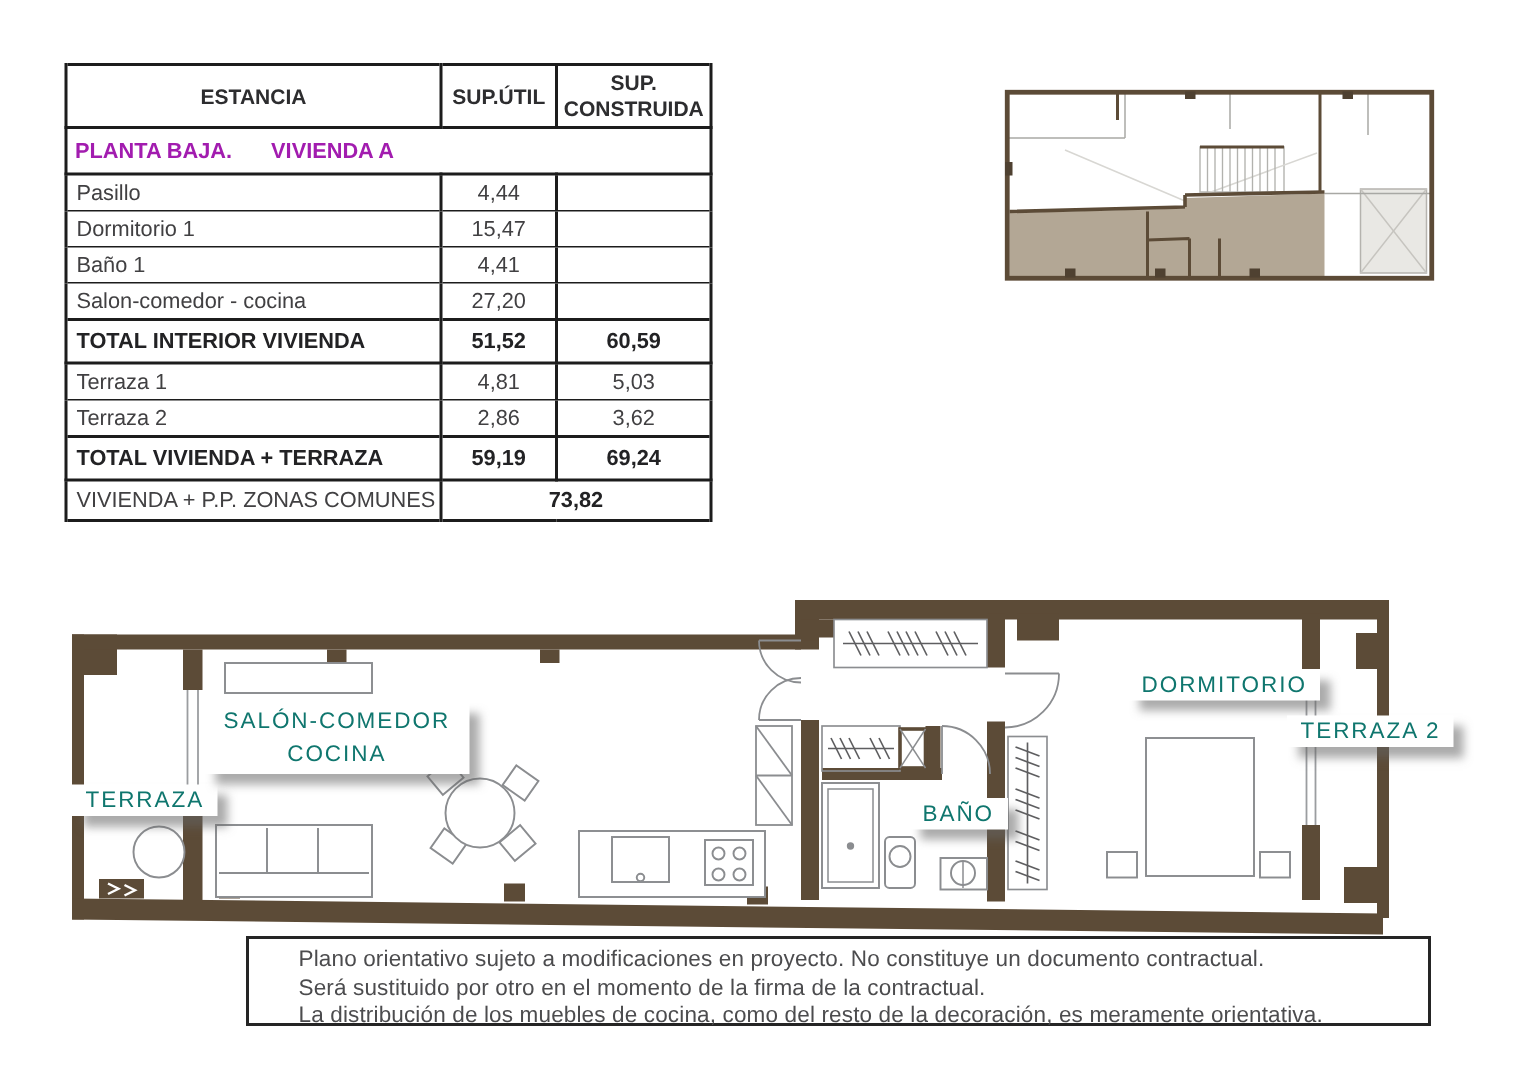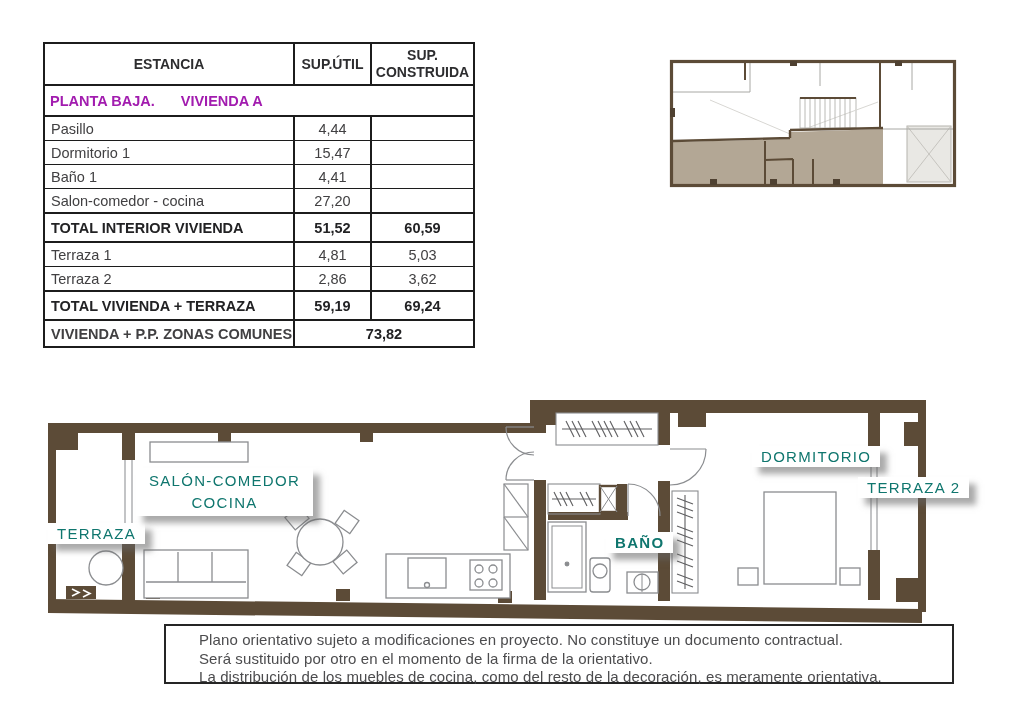--- a/index.html
+++ b/index.html
@@ -32,39 +32,39 @@
   tr.section td {
     height:29px; font-weight:bold; color:#a21caf;
     padding-left:5px; border-bottom-width:2px;
   }
   .section-gap { margin-left:26px; }
   tr.data td { height:23px; }
   td.name { padding-left:6px; text-align:left; }
   td.num  { text-align:center; }
   tr.total td { height:27px; font-weight:bold; color:#222224;
     border-top-width:2px; border-bottom-width:2px; }
-  tr.footrow td { height:25px;font-weight:bold; }
+  tr.footrow td { height:25px; }
   tr.footrow td.val { font-weight:bold; color:#222224; text-align:center; }
 
   
   .keyplan  { position:absolute; left:650px; top:40px;  width:330px; height:155px; }
   .mainplan { position:absolute; left:42px;  top:396px; width:890px; height:235px; }
   .keyplan svg, .mainplan svg { display:block; width:100%; height:100%; }
 
   
   .plan-label {
     position:absolute; background:#ffffff; color:#0f766e;
     font-size:15px; letter-spacing:1.3px; padding:2px 9px;
     box-shadow:7px 7px 6px rgba(100,100,100,0.55);
     white-space:nowrap; z-index:5;
   }
   .plan-label.two-line { text-align:center; line-height:1.45; padding:2px 13px; }
   .lbl-terraza    { left:48px;  top:523px; }
   .lbl-salon      { left:136px; top:468px; }
-  .lbl-bano       { left:606px; top:532px;font-weight:bold; }
+  .lbl-bano       { left:606px; top:532px; }
   .lbl-dormitorio { left:752px; top:446px; }
   .lbl-terraza2   { left:858px; top:477px; }
 
   
   .disclaimer {
     position:absolute; left:128px; top:624px; width:790px; height:60px;
     box-sizing:border-box; border:2px solid #252525;
     padding:5px 10px 0 33px;
     font-size:15px; line-height:18.5px; color:#4c4c4e; letter-spacing:0.1px;margin-left:36px;
   }
@@ -371,15 +371,15 @@
 <div class="plan-label two-line lbl-salon">
   <div>SALÓN-COMEDOR</div>
   <div>COCINA</div>
 </div>
 <div class="plan-label lbl-bano">BAÑO</div>
 <div class="plan-label lbl-dormitorio">DORMITORIO</div>
 <div class="plan-label lbl-terraza2">TERRAZA 2</div>
 
 <div class="disclaimer">
   <div>Plano orientativo sujeto a modificaciones en proyecto. No constituye un documento contractual.</div>
-  <div>Será sustituido por otro en el momento de la firma de la orientativo.</div>
+  <div>Será sustituido por otro en el momento de la firma de la contractual.</div>
   <div>La distribución de los muebles de cocina, como del resto de la decoración, es meramente orientativa.</div>
 </div>
 
 </body></html>

